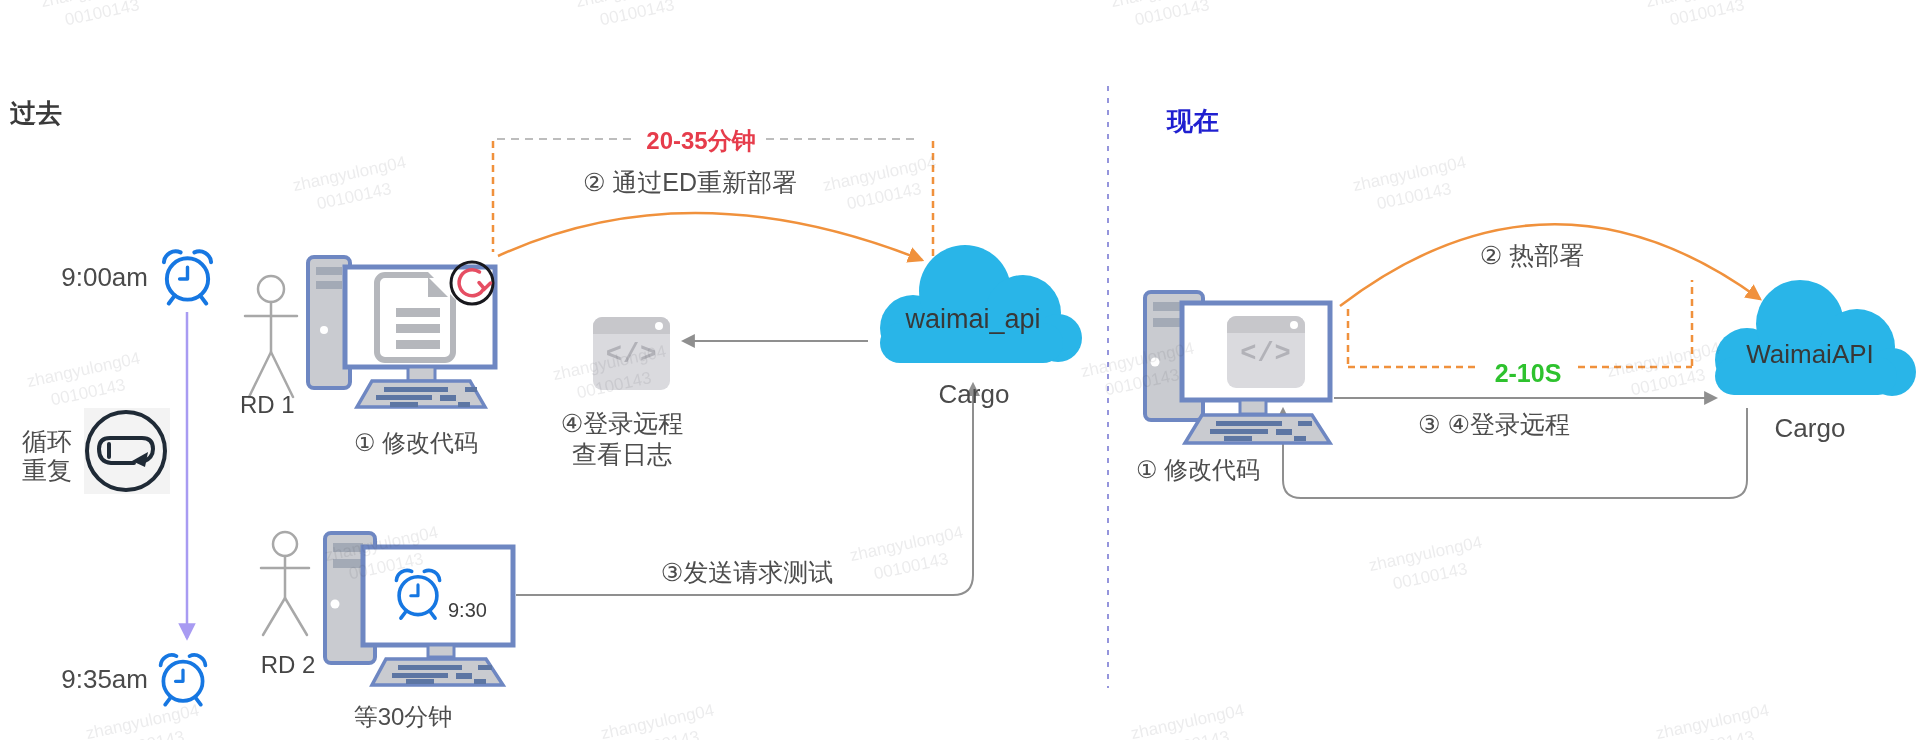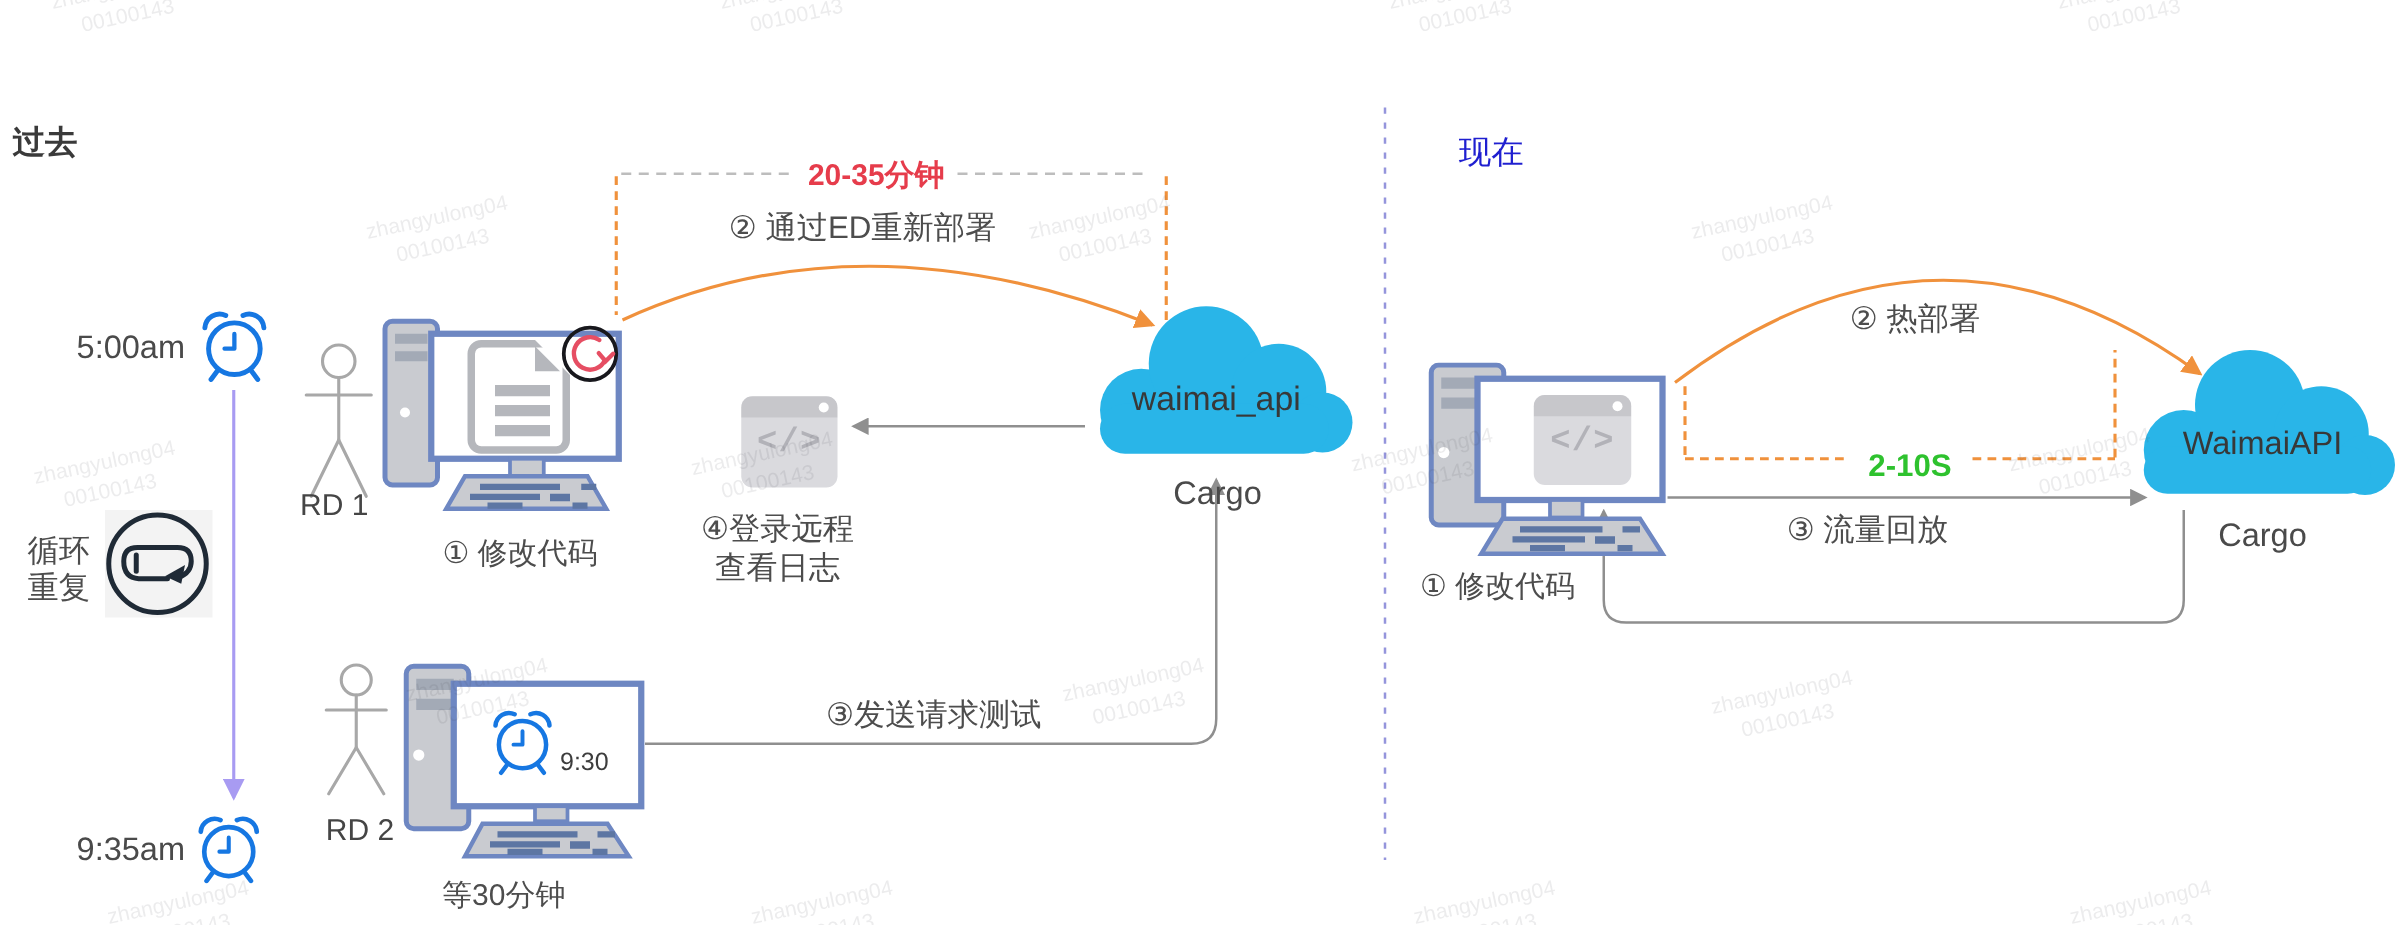--- a/index.html
+++ b/index.html
@@ -213,23 +213,23 @@
   </svg>
   <div class="term-icon" style="left:1227px;top:316px;width:78px;height:72px">
     <div class="term-bar">
         <span class="term-dot"></span>
       </div>
     <div class="term-glyph">&lt;/&gt;</div>
   </div>
 
 
   <div class="txt" style="left:10px;top:98px;font-size:26px;font-weight:600;color:#3a3a3a">过去</div>
-  <div class="txt" style="left:1167px;top:106px;font-size:26px;font-weight:400;color:var(--blue)">现在</div>
-
-  <div class="txt" style="left:8px;top:262px;width:140px;text-align:right;font-size:26px;color:#4a4a4a">5:00am</div>
+  <div class="txt" style="left:1167px;top:106px;font-size:26px;font-weight:700;color:var(--blue)">现在</div>
+
+  <div class="txt" style="left:8px;top:262px;width:140px;text-align:right;font-size:26px;color:#4a4a4a">9:00am</div>
   <div class="txt" style="left:8px;top:664px;width:140px;text-align:right;font-size:26px;color:#4a4a4a">9:35am</div>
 
   <div class="txt" style="left:22px;top:427px;font-size:25px;line-height:29px">
     <span style="display:block">循环</span>
     <span style="display:block">重复</span>
   </div>
 
   <div class="txt" style="left:240px;top:391px;font-size:24px;color:#454545">RD 1</div>
   <div class="txt ctr" style="left:416px;top:429px;font-size:24px">① 修改代码</div>
 
@@ -245,21 +245,21 @@
   <div class="txt ctr" style="left:974px;top:379px;font-size:26px;color:#4a4a4a">Cargo</div>
 
   <div class="txt ctr" style="left:288px;top:651px;font-size:24px;color:#454545">RD 2</div>
   <div class="txt" style="left:448px;top:598px;font-size:20px;color:#3d3d3d">9:30</div>
   <div class="txt ctr" style="left:403px;top:703px;font-size:24px">等30分钟</div>
   <div class="txt ctr" style="left:747px;top:557px;font-size:25px">③发送请求测试</div>
 
   <div class="txt ctr" style="left:1198px;top:456px;font-size:24px">① 修改代码</div>
   <div class="txt ctr" style="left:1532px;top:240px;font-size:25px">② 热部署</div>
   <div class="txt ctr" style="left:1528px;top:358px;font-size:25px;font-weight:700;color:var(--green)">2-10S</div>
-  <div class="txt ctr" style="left:1494px;top:409px;font-size:25px">③ 流量回放</div>
+  <div class="txt ctr" style="left:1494px;top:409px;font-size:25px">③ ④登录远程</div>
 
   <div class="txt ctr" style="left:1810px;top:339px;font-size:26px;color:#383838">WaimaiAPI</div>
   <div class="txt ctr" style="left:1810px;top:413px;font-size:26px;color:#4a4a4a">Cargo</div>
 
 <div class="wm" style="left: 100px; top: 2px;">
       <span>zhangyulong04</span>
       <span>00100143</span>
     </div>
     <div class="wm" style="left: 635px; top: 2px;">
       <span>zhangyulong04</span>

